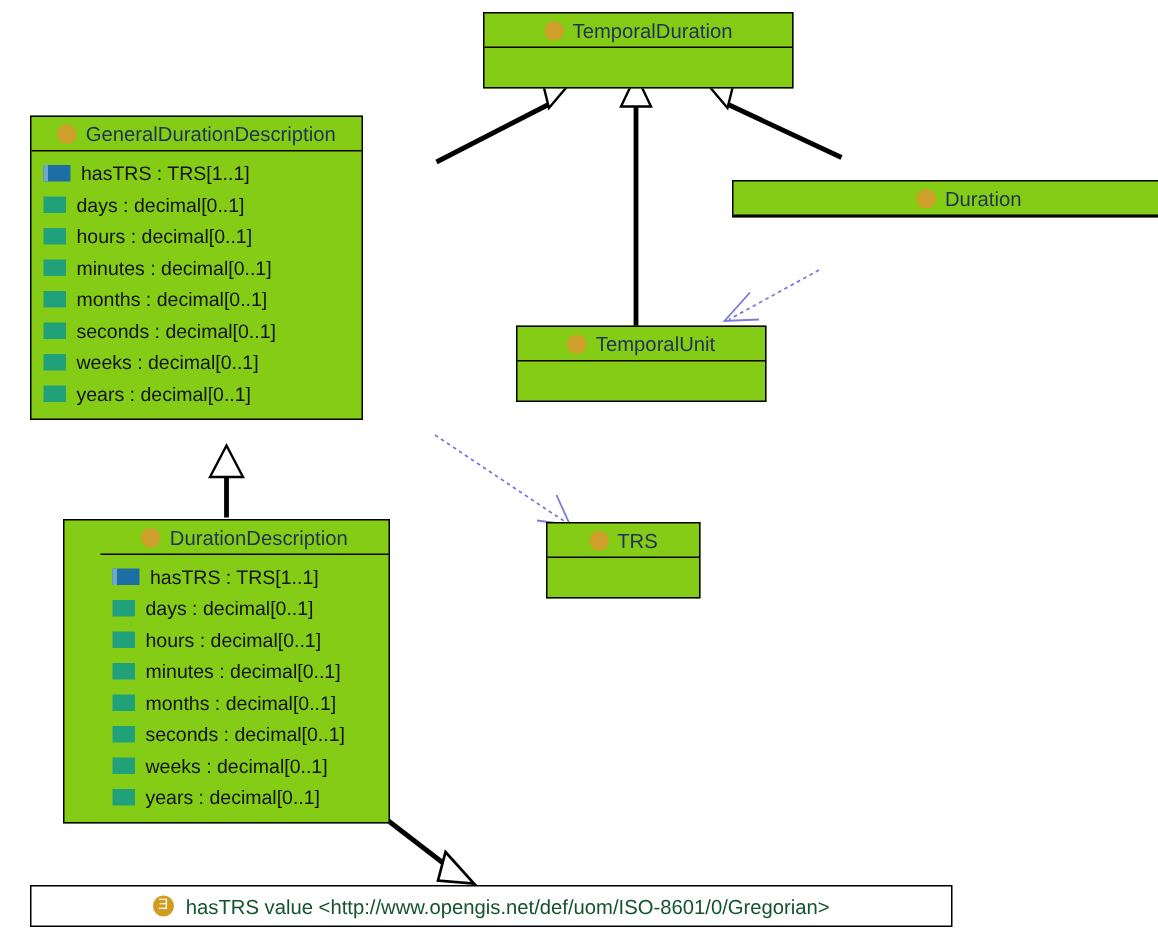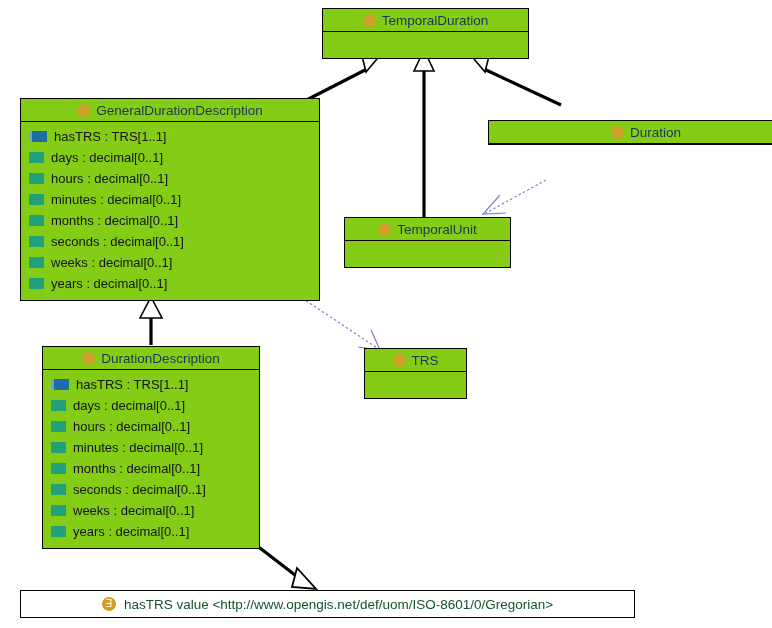--- a/index.html
+++ b/index.html
@@ -156,21 +156,21 @@
   </svg>
 
   <div class="uml-class" style="left:322px; top:8px; width:207px;">
     <div class="uml-header">
       <span class="class-icon"></span>
       <span class="uml-title">TemporalDuration</span>
     </div>
     <div class="uml-body empty"></div>
   </div>
 
-  <div class="uml-class" style="left:20px; top:98px; width:300px;">
+  <div class="uml-class" style="left:20px; top:77px; width:222px;">
     <div class="uml-header">
       <span class="class-icon"></span>
       <span class="uml-title">GeneralDurationDescription</span>
     </div>
     <div class="uml-body">
       <div class="attr-row">
         <span class="attr-marker blue"></span>
         <span class="attr-text">hasTRS : TRS[1..1]</span>
       </div>
       <div class="attr-row">
@@ -220,21 +220,21 @@
   </div>
 
   <div class="uml-class" style="left:364px; top:348px; width:103px;">
     <div class="uml-header">
       <span class="class-icon"></span>
       <span class="uml-title">TRS</span>
     </div>
     <div class="uml-body empty"></div>
   </div>
 
-  <div class="uml-class" style="left:42px; top:346px; width:218px;">
+  <div class="uml-class" style="left:42px; top:346px; width:218px;padding-left:24px;">
     <div class="uml-header">
       <span class="class-icon"></span>
       <span class="uml-title">DurationDescription</span>
     </div>
     <div class="uml-body">
       <div class="attr-row">
         <span class="attr-marker blue"></span>
         <span class="attr-text">hasTRS : TRS[1..1]</span>
       </div>
       <div class="attr-row">

